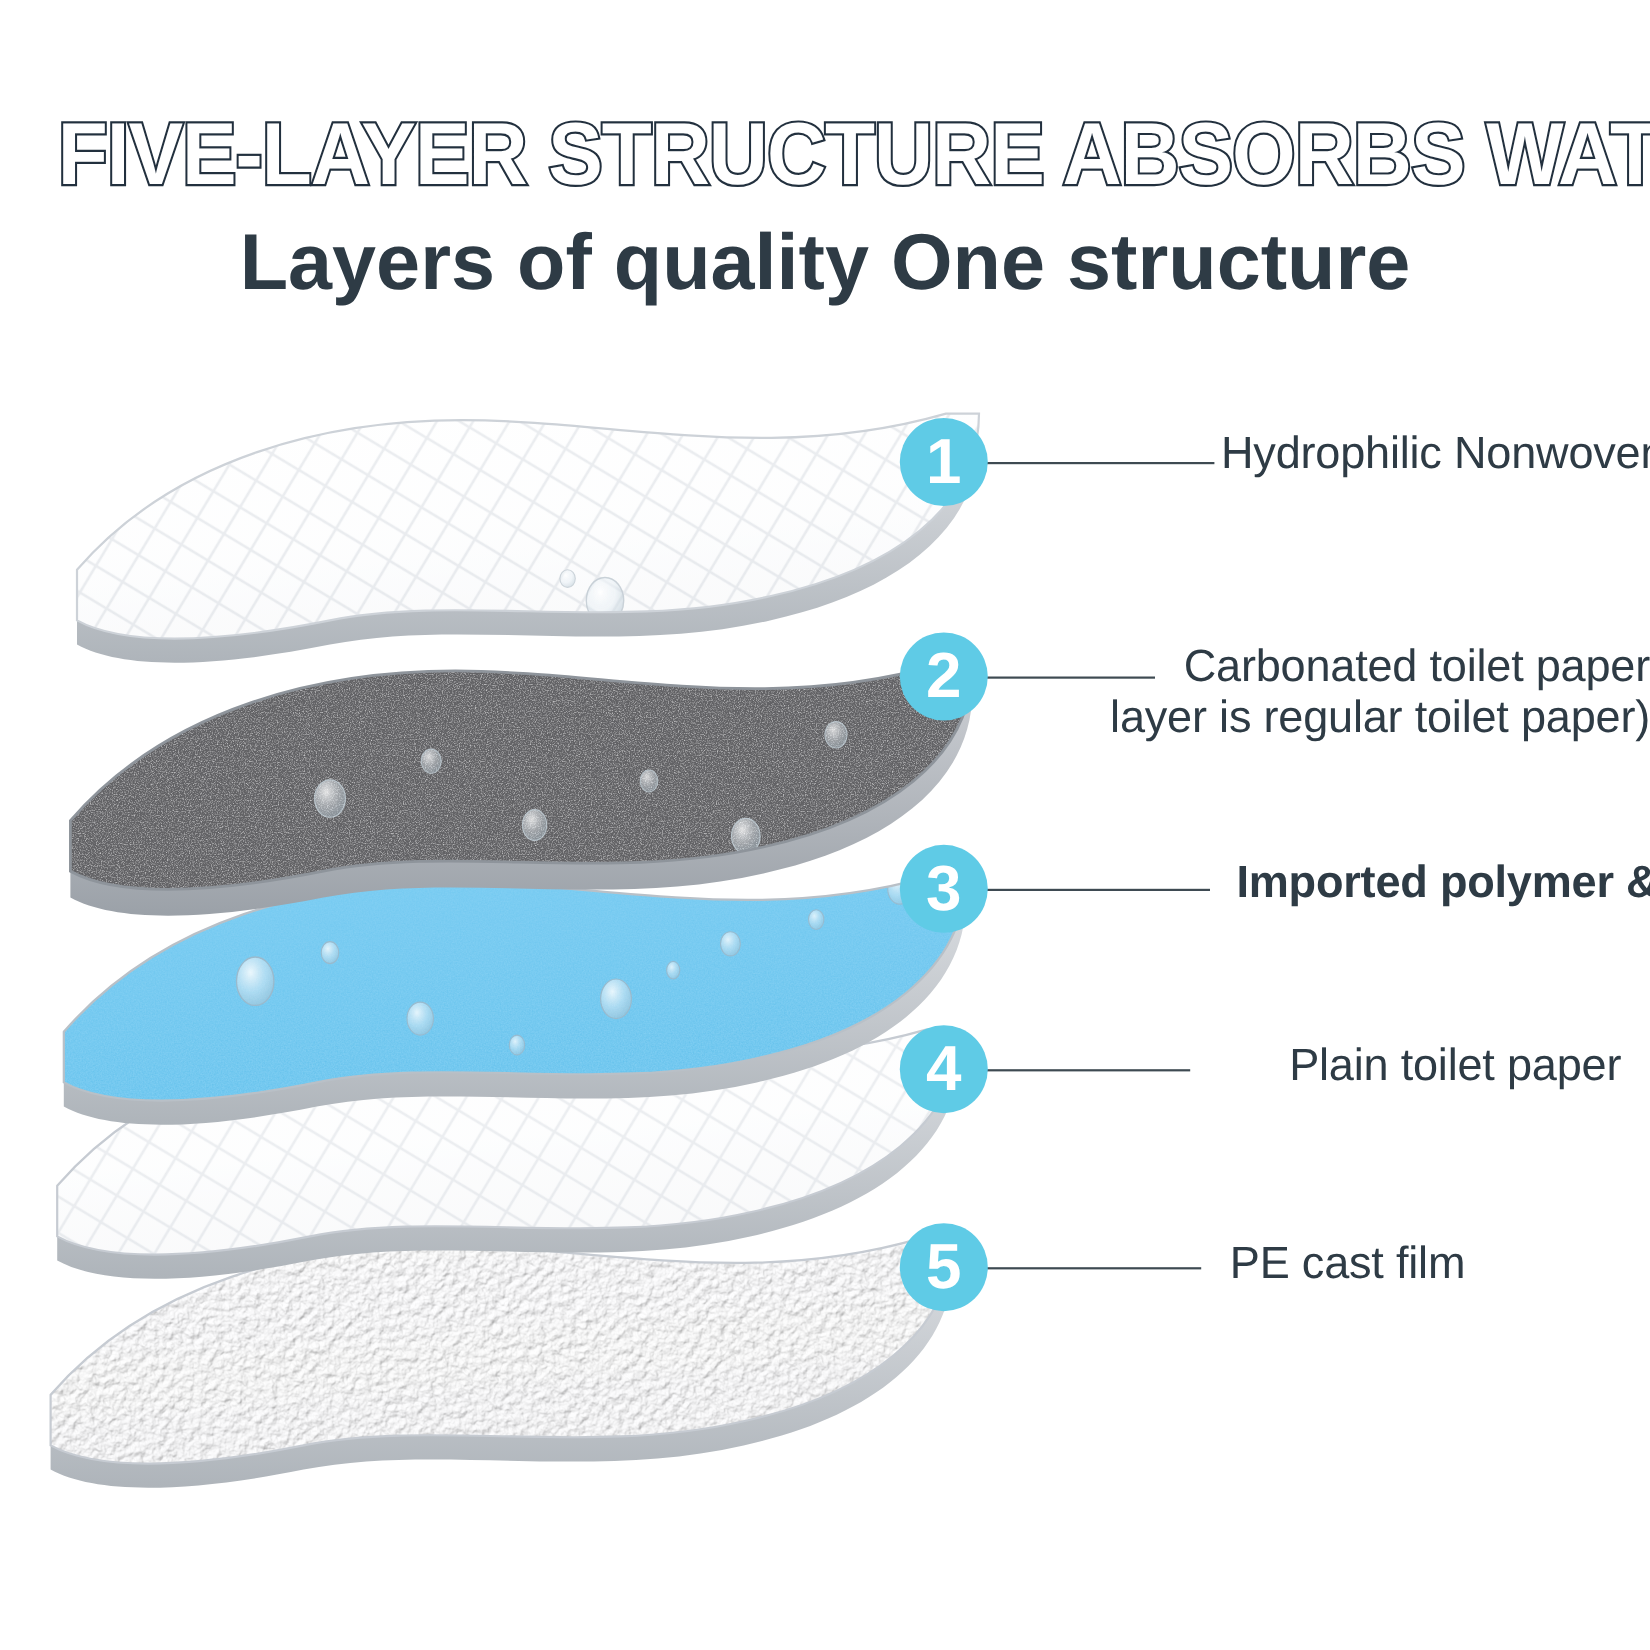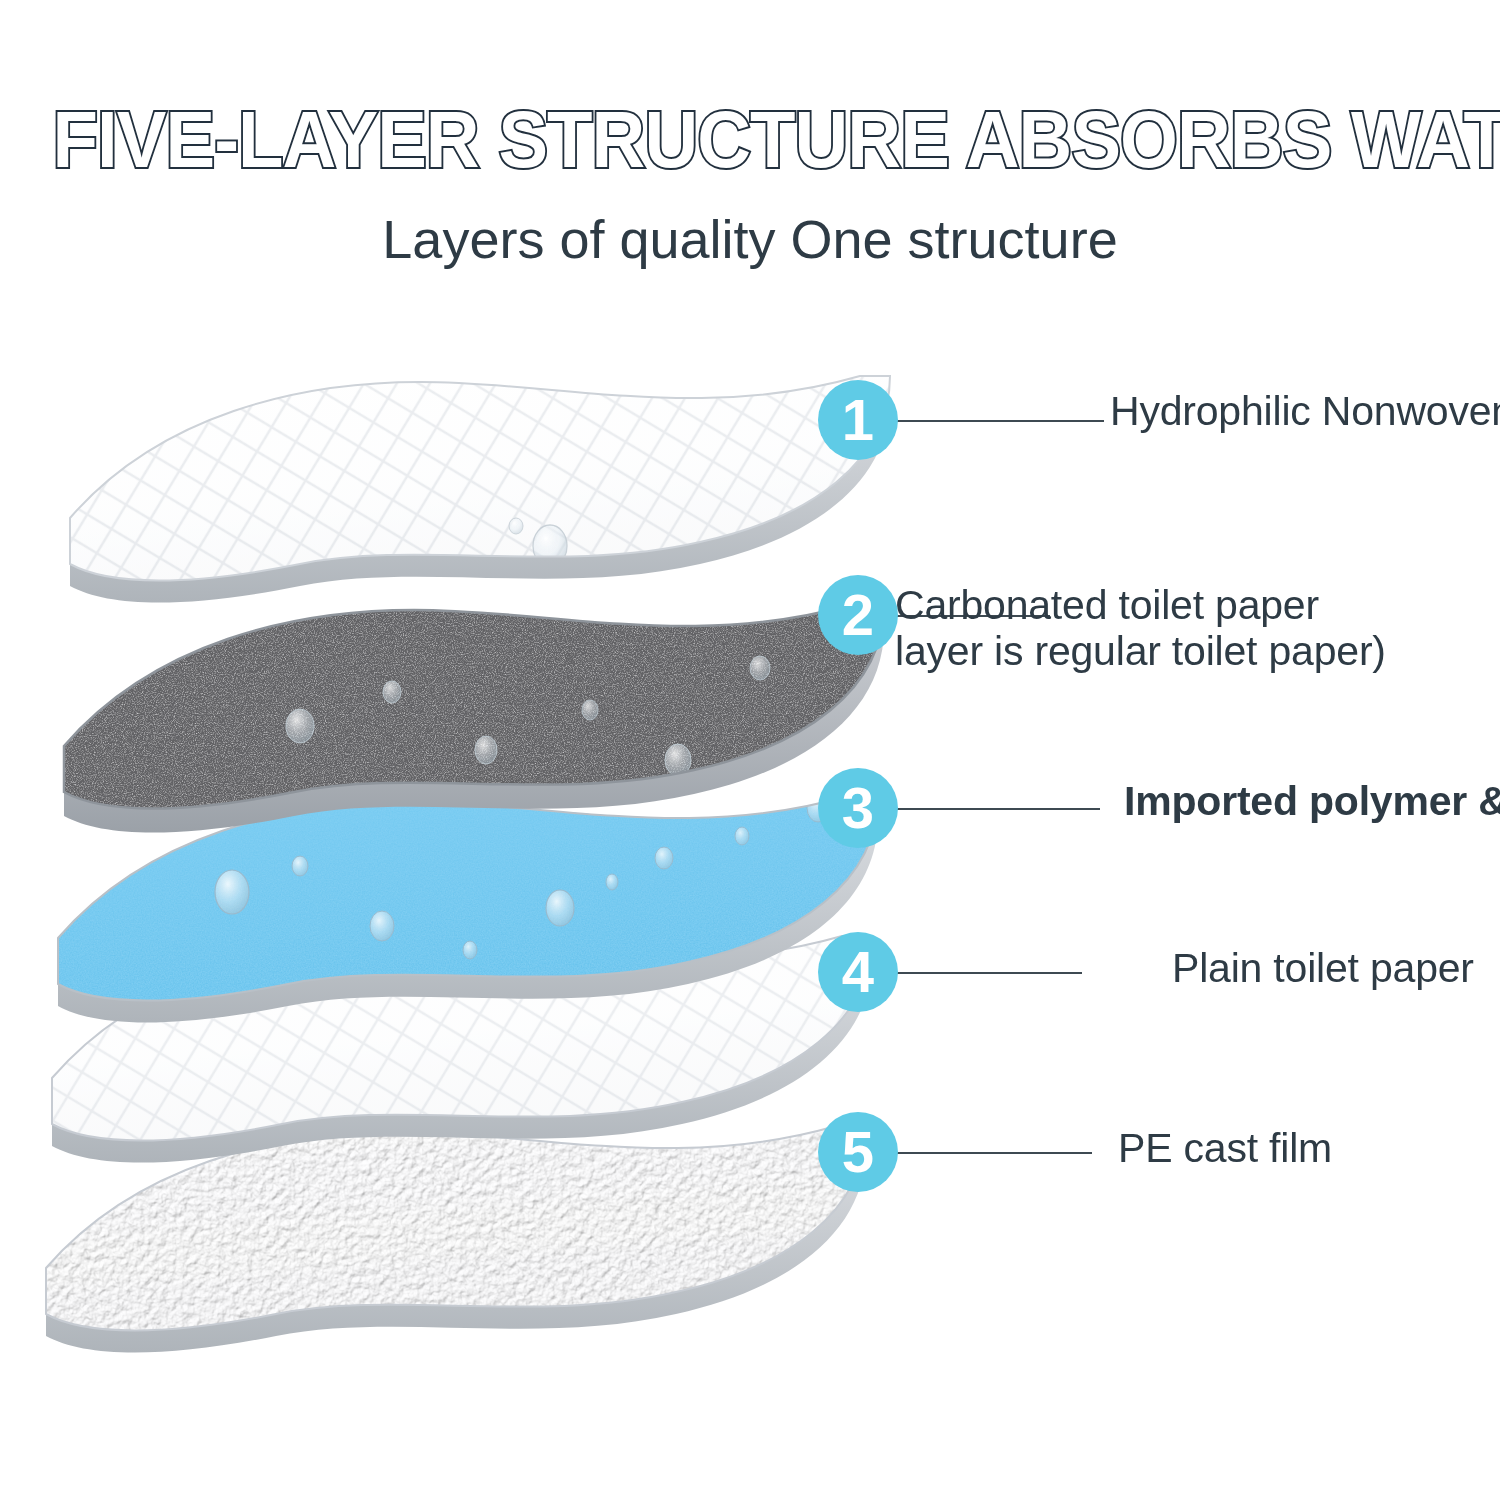--- a/index.html
+++ b/index.html
@@ -38,23 +38,23 @@
     transform-origin: 50% 50%;
     white-space: nowrap;
     text-transform: uppercase;
   }
   .subtitle {
     position: absolute;
     left: 0;
     top: 208px;
     width: 1500px;
     text-align: center;
-    font-size: 54px;
+    font-size: 72px;
     line-height: 62px;
-    font-weight: 400;
+    font-weight: 700;
     color: #2E3B45;
     letter-spacing: 0px;
   }
 
   
   #stack {
     position: absolute;
     left: 0;
     top: 330px;
     width: 1000px;
@@ -97,21 +97,21 @@
     position: absolute;
     font-size: 41px;
     line-height: 46px;
     color: #2E3B45;
     font-weight: 400;
     letter-spacing: -0.2px;
     white-space: nowrap;
     z-index: 25;
   }
   .callout-label .ln { display: block; }
-  .lbl-right { }
+  .lbl-right { text-align: right; }
   .lbl-left  { text-align: left; }
   .tight { line-height: 42px; font-weight: bold; }
 </style>
 </head>
 <body>
 
 <div id="page">
 
   <div class="title">FIVE-LAYER STRUCTURE ABSORBS WATER INSTANTLY</div>
 

